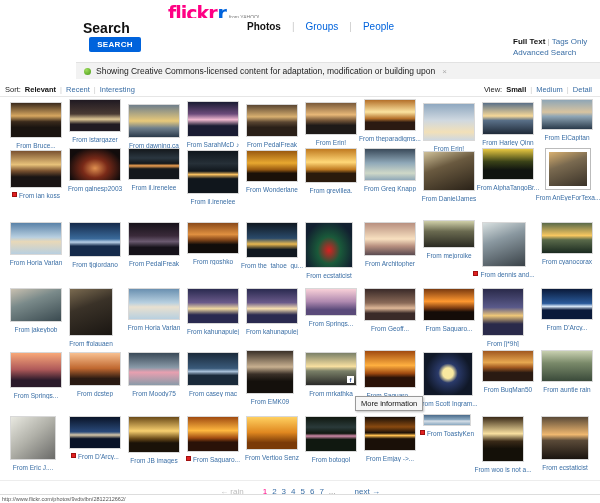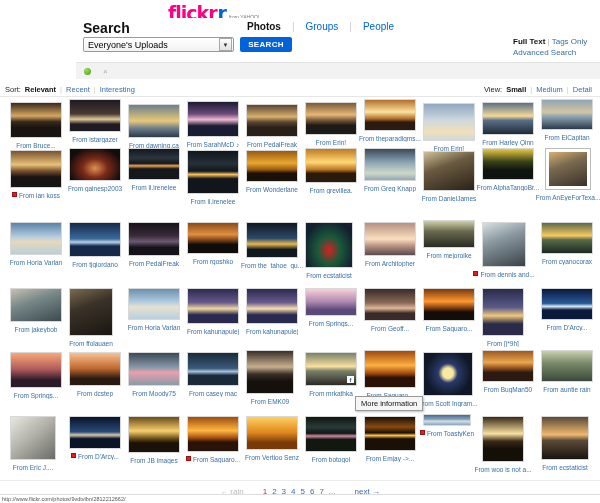--- a/index.html
+++ b/index.html
@@ -220,39 +220,36 @@
 
     <div class="search-tabs">
       <span class="tab active">Photos</span>
       <span class="sep">|</span>
       <span class="tab">Groups</span>
       <span class="sep">|</span>
       <span class="tab">People</span>
     </div>
 
     <div class="search-row">
-      <div class="select-box">
-        <span>Everyone's Uploads</span>
-        <span class="select-arrow">▼</span>
-      </div>
       <div class="search-btn">SEARCH</div>
     </div>
 
     <div class="search-links">
       <div>
         <span class="ft">Full Text</span>
         <span class="pipe">|</span>
         <a href="#">Tags Only</a>
       </div>
       <div><a href="#">Advanced Search</a></div>
     </div>
   </div>
 
   <div class="ccbar">
     <span class="cc-dot"></span>
+    <span>Showing Creative Commons-licensed content for adaptation, modification or building upon</span>
     <span class="cc-close">×</span>
   </div>
 
   <div class="sortbar">
     <div class="left">
       <span class="lbl">Sort:</span>
       <span class="cur">Relevant</span>
       <span class="pipe">|</span>
       <a href="#">Recent</a>
       <span class="pipe">|</span>

